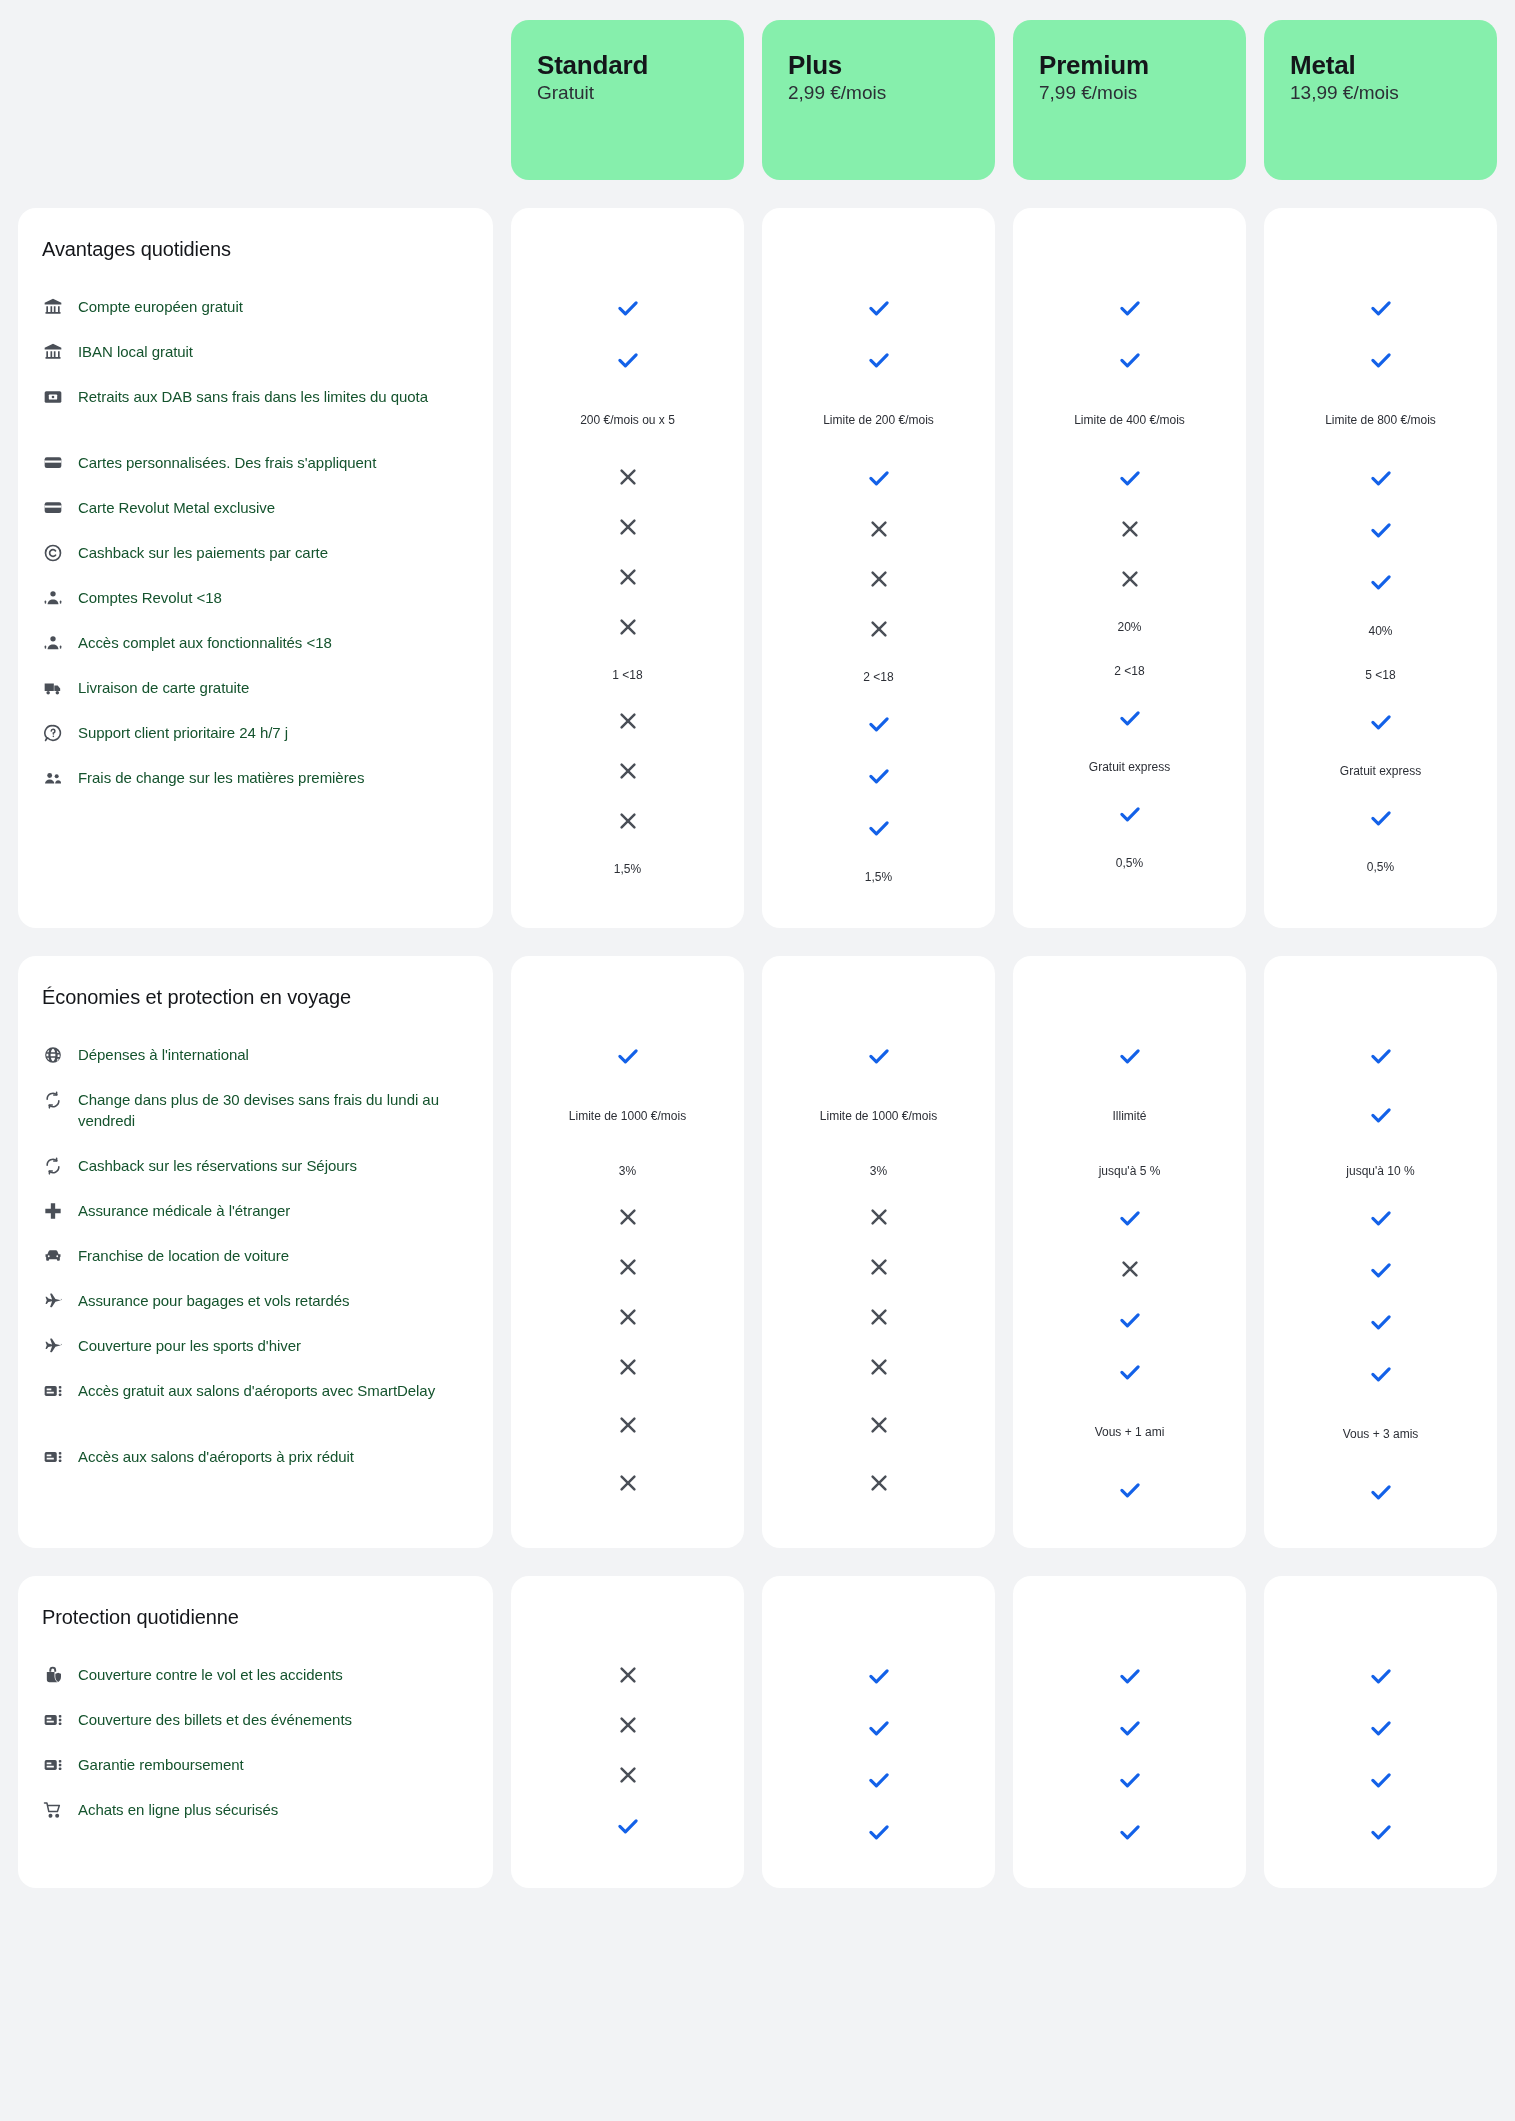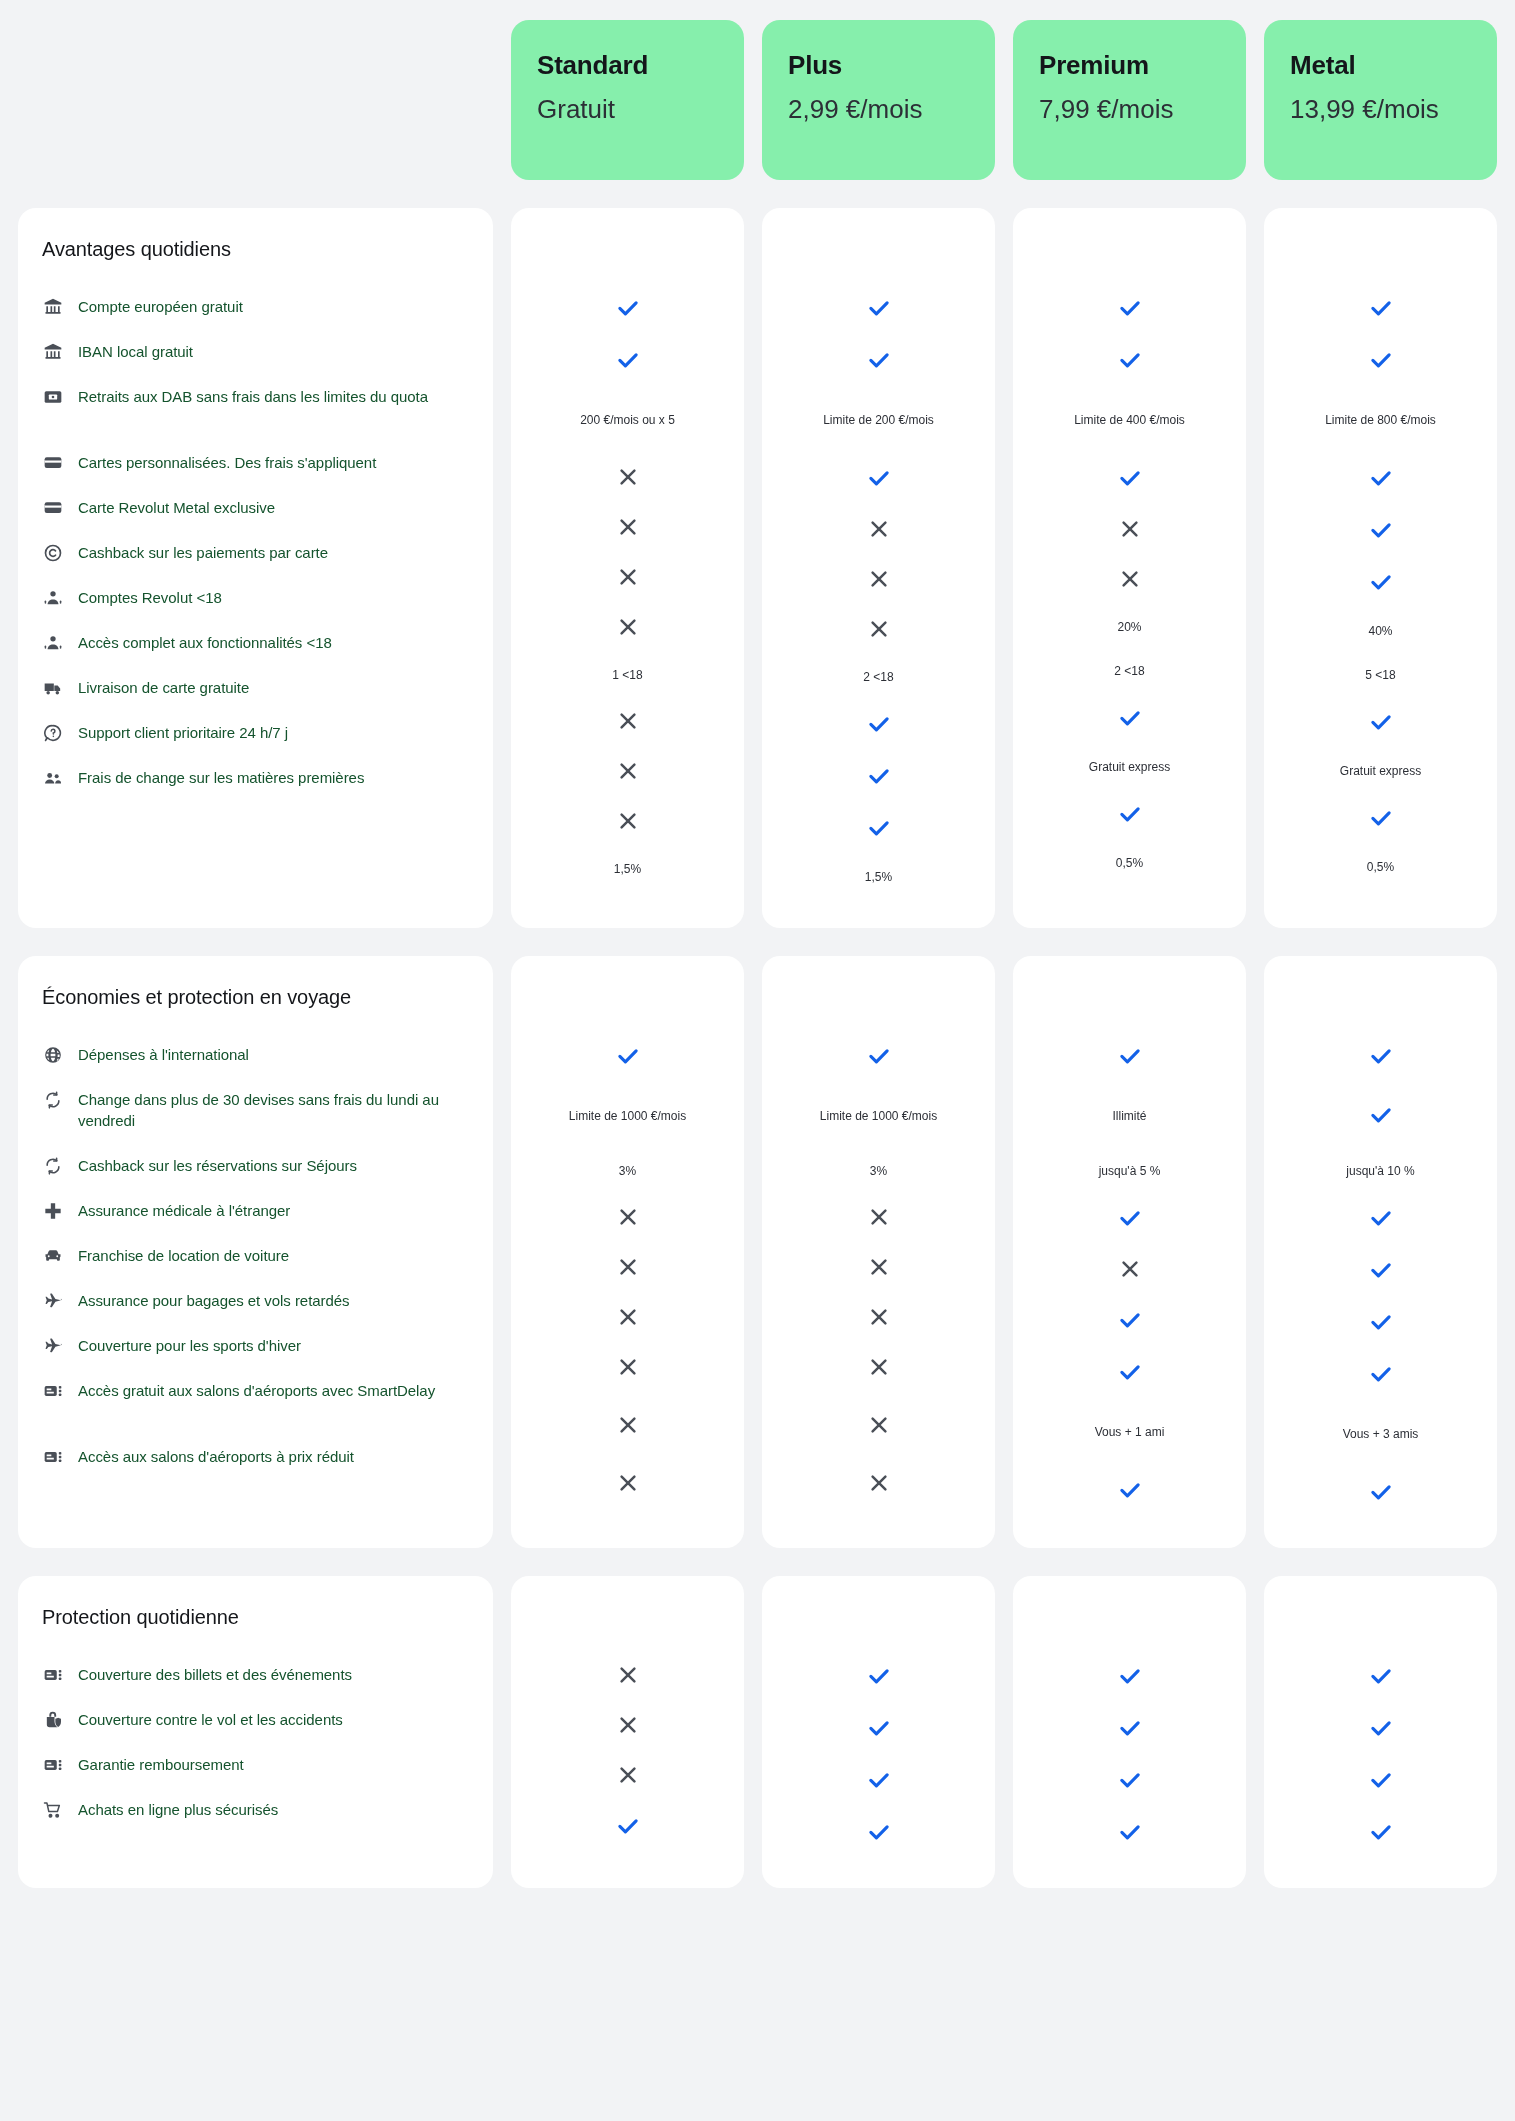--- a/index.html
+++ b/index.html
@@ -38,22 +38,22 @@
     min-height: 160px;
   }
   .plan-name {
     font-size: 26px;
     font-weight: 700;
     color: #14161a;
     letter-spacing: -0.2px;
     line-height: 1.2;
   }
   .plan-price {
-    margin-top: 12px;
-    font-size: 26px;
+    margin-top: 0;
+    font-size: 19px;
     font-weight: 400;
     color: #2c2f36;
     line-height: 1.3;
   }
 
   
   .section-band { margin-top: 28px; }
 
   .label-card,
   .value-card {
@@ -749,43 +749,43 @@
               </svg></span>
           </div>
         </div>
       </div>
       <div class="grid section-band">
         <div class="label-card">
           <div class="section-title">Protection quotidienne</div>
           <div class="feat-row">
             <span class="feat-icon">
               <svg width="20" height="20" viewBox="0 0 24 24" fill="currentColor">
+                <path d="M7.6 8V6.1a4.1 4.1 0 0 1 8.2 0V8h-2.3V6.1a1.8 1.8 0 1 0-3.6 0V8z"></path>
+                <path d="M4.6 8.4h9.2v5.2c0 3.4 1.6 5.8 3.6 7.1H7.8a3.2 3.2 0 0 1-3.2-3.2z"></path>
+                <path d="M18.2 9.4c2.1.8 3.4 1.4 3.4 1.4v3.6c0 3.1-2 5.3-3.4 6.1-1.4-.8-3.4-3-3.4-6.1v-3.6s1.3-.6 3.4-1.4z"></path>
+              </svg>
+            </span>
+            <span class="feat-label">Couverture contre le vol et les accidents</span>
+          </div>
+          <div class="feat-row">
+            <span class="feat-icon">
+              <svg width="20" height="20" viewBox="0 0 24 24" fill="currentColor">
                 <rect x="2" y="6" width="14.5" height="12" rx="2"></rect>
                 <rect x="4.4" y="9" width="5.6" height="2.1" fill="#fff"></rect>
                 <rect x="4.4" y="12.9" width="8.6" height="2.1" fill="#fff"></rect>
                 <rect x="19" y="6" width="3" height="3" rx="1"></rect>
                 <rect x="19" y="10.5" width="3" height="3" rx="1"></rect>
                 <rect x="19" y="15" width="3" height="3" rx="1"></rect>
               </svg>
             </span>
             <span class="feat-label">Couverture des billets et des événements</span>
           </div>
           <div class="feat-row">
             <span class="feat-icon">
               <svg width="20" height="20" viewBox="0 0 24 24" fill="currentColor">
-                <path d="M7.6 8V6.1a4.1 4.1 0 0 1 8.2 0V8h-2.3V6.1a1.8 1.8 0 1 0-3.6 0V8z"></path>
-                <path d="M4.6 8.4h9.2v5.2c0 3.4 1.6 5.8 3.6 7.1H7.8a3.2 3.2 0 0 1-3.2-3.2z"></path>
-                <path d="M18.2 9.4c2.1.8 3.4 1.4 3.4 1.4v3.6c0 3.1-2 5.3-3.4 6.1-1.4-.8-3.4-3-3.4-6.1v-3.6s1.3-.6 3.4-1.4z"></path>
-              </svg>
-            </span>
-            <span class="feat-label">Couverture contre le vol et les accidents</span>
-          </div>
-          <div class="feat-row">
-            <span class="feat-icon">
-              <svg width="20" height="20" viewBox="0 0 24 24" fill="currentColor">
                 <rect x="2" y="6" width="14.5" height="12" rx="2"></rect>
                 <rect x="4.4" y="9" width="5.6" height="2.1" fill="#fff"></rect>
                 <rect x="4.4" y="12.9" width="8.6" height="2.1" fill="#fff"></rect>
                 <rect x="19" y="6" width="3" height="3" rx="1"></rect>
                 <rect x="19" y="10.5" width="3" height="3" rx="1"></rect>
                 <rect x="19" y="15" width="3" height="3" rx="1"></rect>
               </svg>
             </span>
             <span class="feat-label">Garantie remboursement</span>
           </div>

